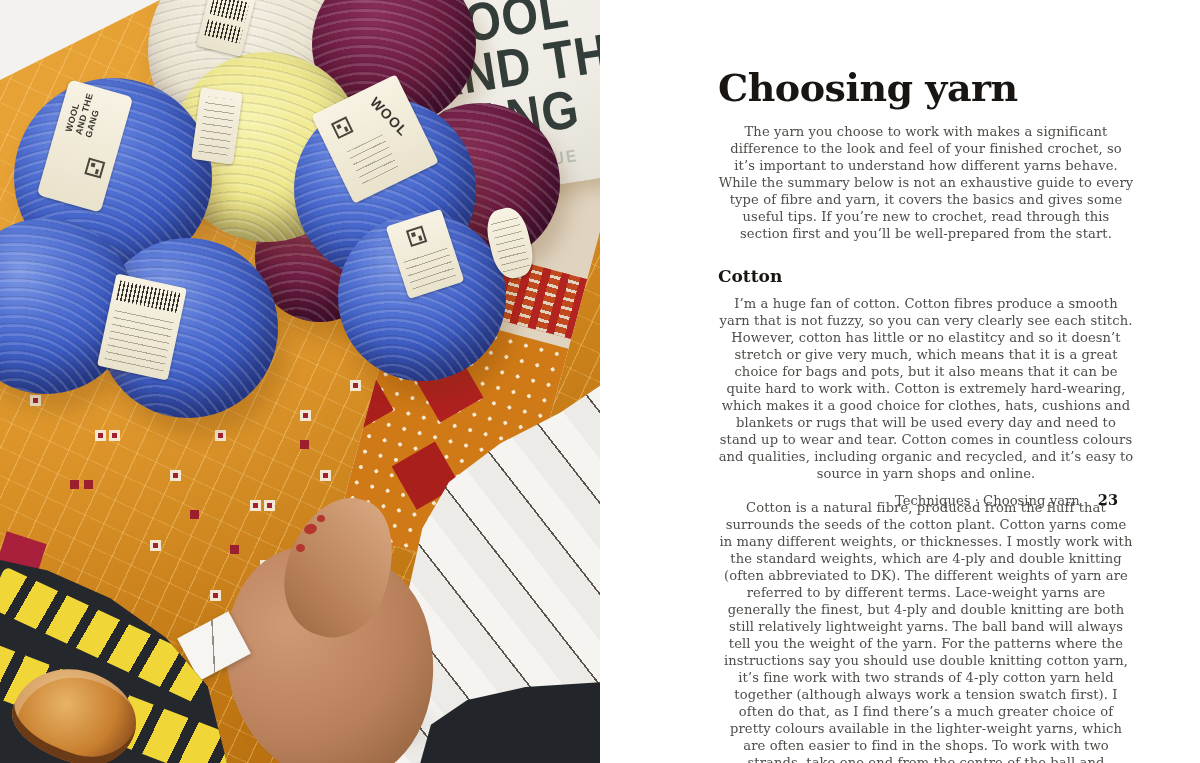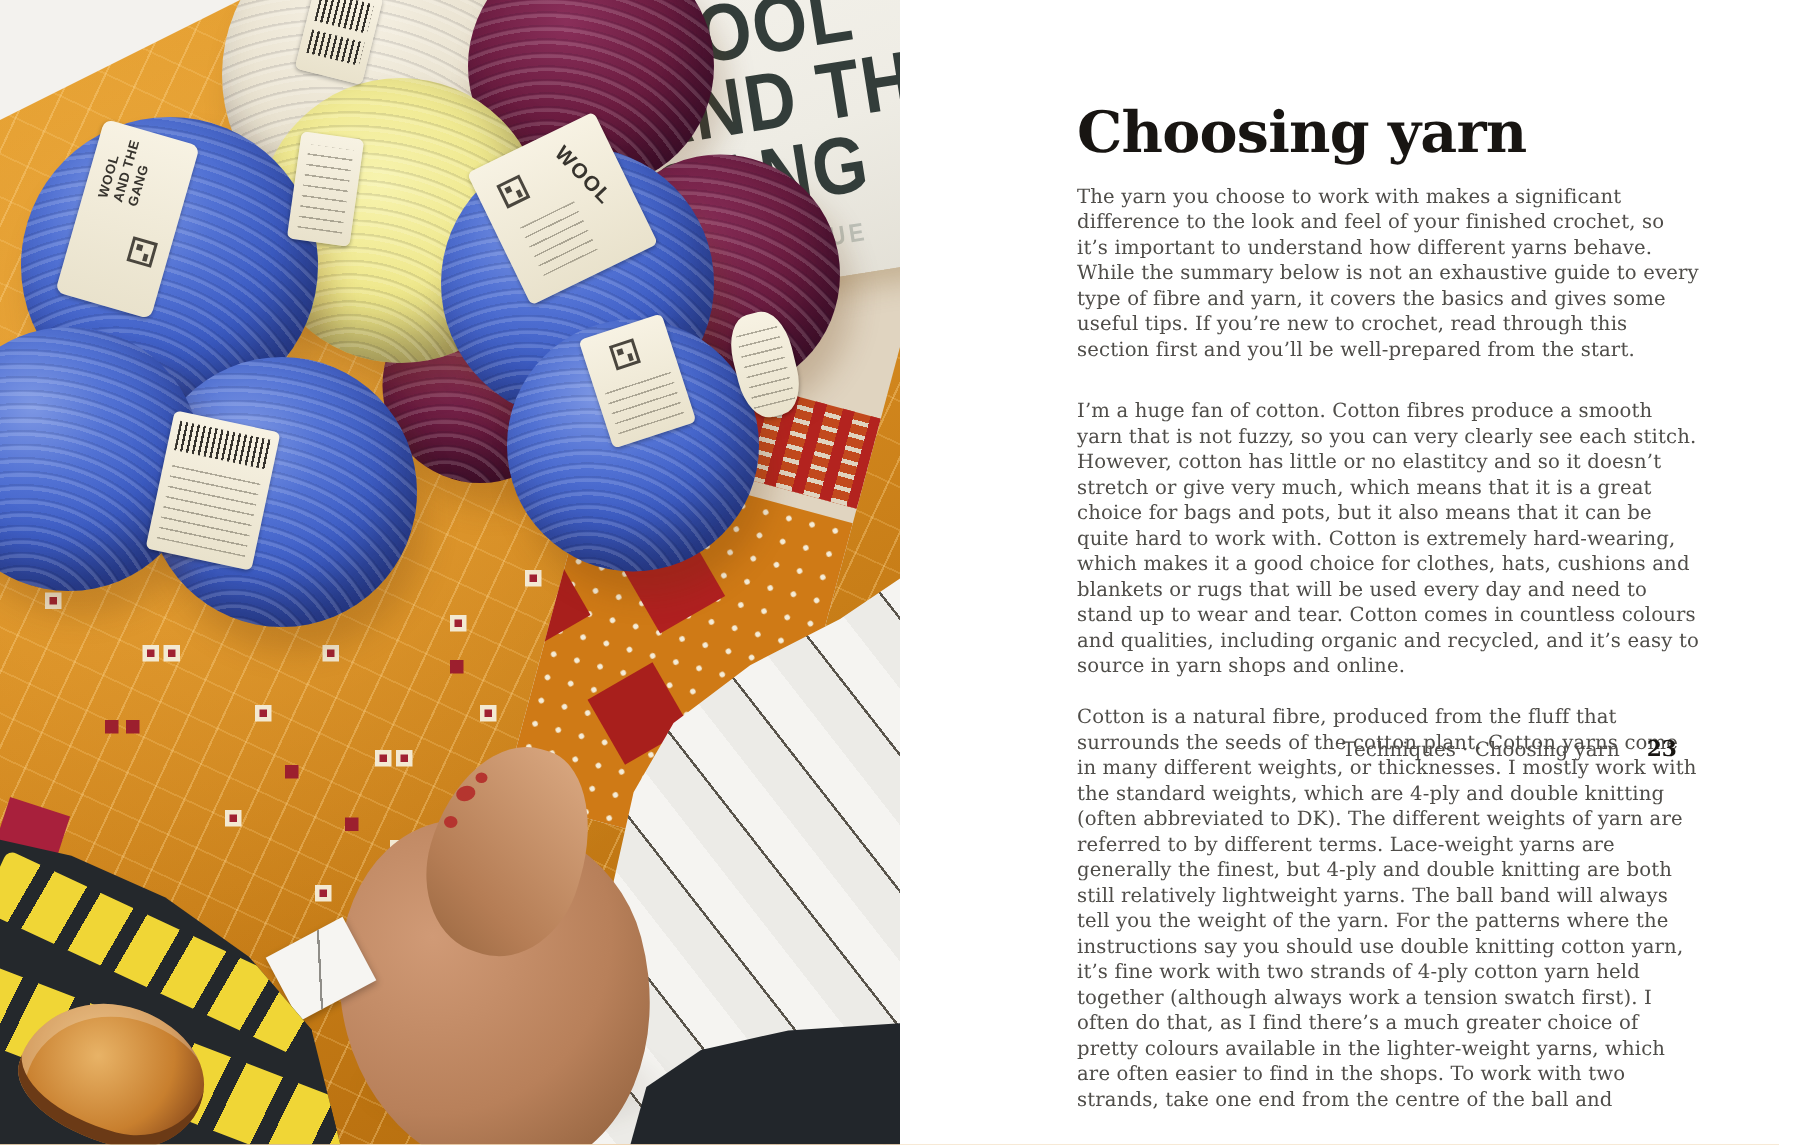--- a/index.html
+++ b/index.html
@@ -136,21 +136,21 @@
   .cloth-right{left:420px;top:682px;width:182px;height:82px;background:#22262b;
     clip-path:polygon(0 100%,6% 52%,26% 22%,58% 6%,100% 0,100% 100%);}
 
   
   .text-page{left:600px;top:0;width:600px;height:548px;background:#ffffff;}
   .col{left:118px;top:68px;width:416px;position:absolute;}
   .col > *{position:static;}
   .title{display:block;margin:0 0 15px 0;font-family:"DejaVu Serif",serif;font-weight:bold;
     font-size:38px;line-height:40px;letter-spacing:-.5px;color:#181512;}
   .body-p{display:block;margin:0 0 17px 0;font-size:13.1px;line-height:17px;letter-spacing:.1px;
-    color:#4f4d49;text-align:left;}
+    color:#4f4d49;text-align:center;}
   .intro{margin-bottom:24px;}
   .sec-h{display:block;margin:0 0 9px 0;font-family:"DejaVu Serif",serif;font-weight:bold;
     font-size:17px;color:#181512;}
   .footer{right:82px;bottom:40px;white-space:nowrap;font-size:13.2px;color:#4f4d49;}
   .footer .crumb{position:static;margin-top:36px;}
   .footer .pnum{position:static;margin-left:18px;font-weight:bold;font-size:14.5px;color:#181512;}
 </style>
 </head>
 <body>
 
@@ -236,20 +236,21 @@
       <div class="p2"></div>
       <div class="sneaker"></div>
     </div>
     <div class="cloth-right"></div>
   </div>
 
   <div class="text-page">
     <div class="col">
       <h1 class="title">Choosing yarn</h1>
       <p class="body-p intro">The yarn you choose to work with makes a significant difference to the look and feel of your finished crochet, so it’s important to understand how different yarns behave. While the summary below is not an exhaustive guide to every type of fibre and yarn, it covers the basics and gives some useful tips. If you’re new to crochet, read through this section first and you’ll be well-prepared from the start.</p>
+      <h2 class="sec-h">Cotton</h2>
       <p class="body-p">I’m a huge fan of cotton. Cotton fibres produce a smooth yarn that is not fuzzy, so you can very clearly see each stitch. However, cotton has little or no elastitcy and so it doesn’t stretch or give very much, which means that it is a great choice for bags and pots, but it also means that it can be quite hard to work with. Cotton is extremely hard-wearing, which makes it a good choice for clothes, hats, cushions and blankets or rugs that will be used every day and need to stand up to wear and tear. Cotton comes in countless colours and qualities, including organic and recycled, and it’s easy to source in yarn shops and online.</p>
       <p class="body-p">Cotton is a natural fibre, produced from the fluff that surrounds the seeds of the cotton plant. Cotton yarns come in many different weights, or thicknesses. I mostly work with the standard weights, which are 4-ply and double knitting (often abbreviated to DK). The different weights of yarn are referred to by different terms. Lace-weight yarns are generally the finest, but 4-ply and double knitting are both still relatively lightweight yarns. The ball band will always tell you the weight of the yarn. For the patterns where the instructions say you should use double knitting cotton yarn, it’s fine work with two strands of 4-ply cotton yarn held together (although always work a tension swatch first). I often do that, as I find there’s a much greater choice of pretty colours available in the lighter-weight yarns, which are often easier to find in the shops. To work with two strands, take one end from the centre of the ball and</p>
     </div>
     <div class="footer">
       <span class="crumb">Techniques · Choosing yarn</span><span class="pnum">23</span>
     </div>
   </div>
 
 </div>
 

